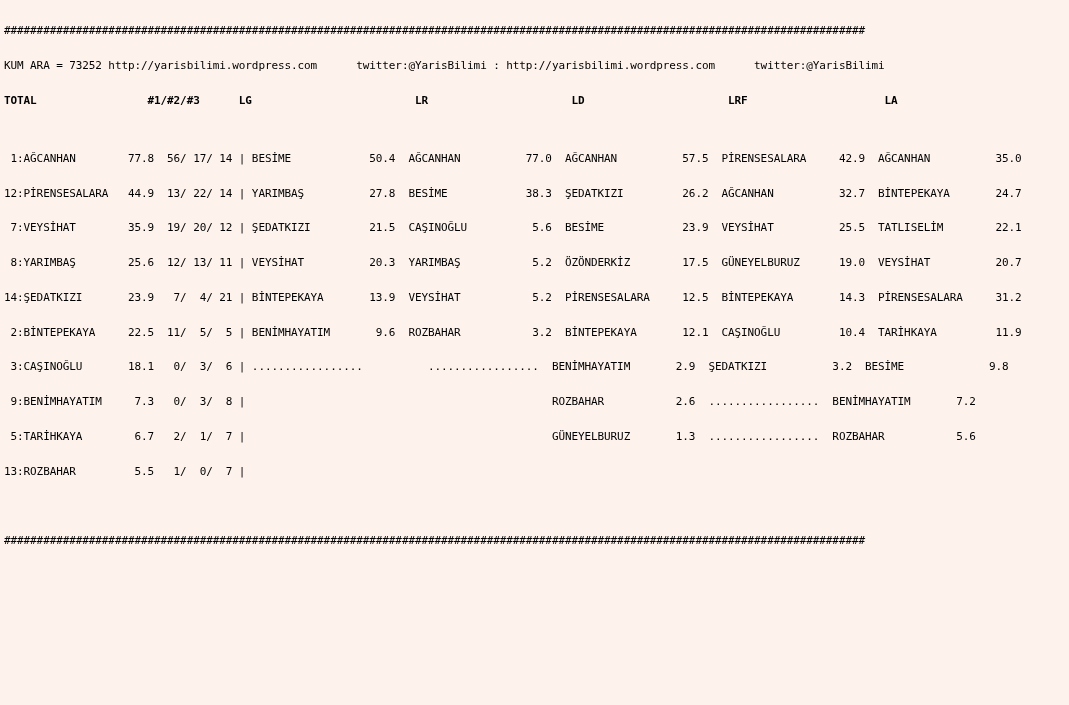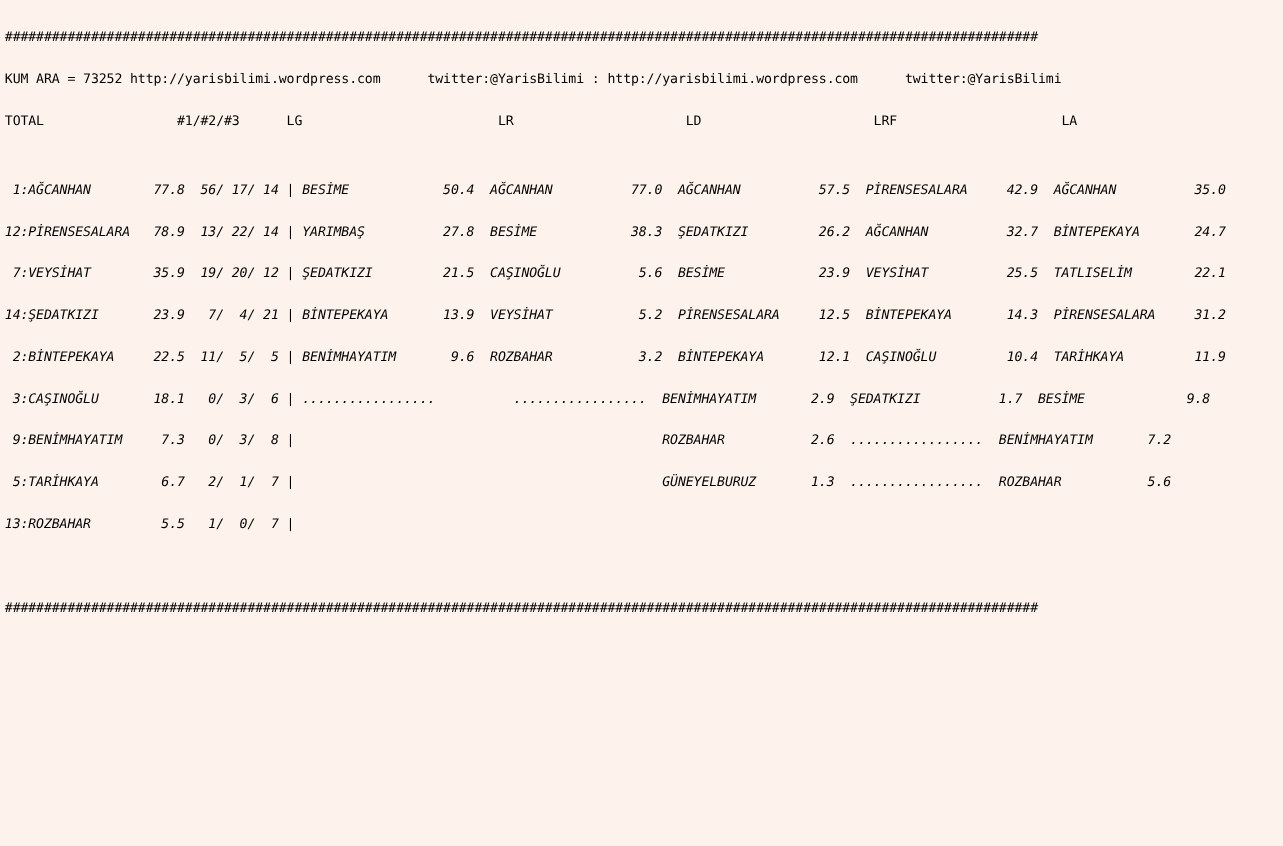--- a/index.html
+++ b/index.html
@@ -28,45 +28,46 @@
     letter-spacing: -0.1px;
     white-space: pre;
     overflow: hidden;
   }
   .hdrline {
     white-space: pre;
     letter-spacing: -0.1px;
   }
   .block {
     margin: 0;
-    font-style: italic;
   }
   .row {
     white-space: pre;
     letter-spacing: -0.1px;
   }
   .colhdr {
     white-space: pre;
     letter-spacing: -0.1px;
+    font-weight: bold;
   }
 </style>
 </head>
 <body>
 
 <div class="sheet">
   <div class="rule">####################################################################################################################################</div>
   <div class="hdrline">KUM ARA = 73252 http://yarisbilimi.wordpress.com      twitter:@YarisBilimi : http://yarisbilimi.wordpress.com      twitter:@YarisBilimi</div>
   <div class="colhdr">TOTAL                 #1/#2/#3      LG                         LR                      LD                      LRF                     LA</div>
   <div class="block">
     <div class="row"> 1:AĞCANHAN        77.8  56/ 17/ 14 | BESİME            50.4  AĞCANHAN          77.0  AĞCANHAN          57.5  PİRENSESALARA     42.9  AĞCANHAN          35.0</div>
-    <div class="row">12:PİRENSESALARA   78.9  13/ 22/ 14 | YARIMBAŞ          27.8  BESİME            38.3  ŞEDATKIZI         26.2  AĞCANHAN          32.7  BİNTEPEKAYA       24.7</div>
+    <div class="row">12:PİRENSESALARA   44.9  13/ 22/ 14 | YARIMBAŞ          27.8  BESİME            38.3  ŞEDATKIZI         26.2  AĞCANHAN          32.7  BİNTEPEKAYA       24.7</div>
     <div class="row"> 7:VEYSİHAT        35.9  19/ 20/ 12 | ŞEDATKIZI         21.5  CAŞINOĞLU          5.6  BESİME            23.9  VEYSİHAT          25.5  TATLISELİM        22.1</div>
+    <div class="row"> 8:YARIMBAŞ        25.6  12/ 13/ 11 | VEYSİHAT          20.3  YARIMBAŞ           5.2  ÖZÖNDERKİZ        17.5  GÜNEYELBURUZ      19.0  VEYSİHAT          20.7</div>
     <div class="row">14:ŞEDATKIZI       23.9   7/  4/ 21 | BİNTEPEKAYA       13.9  VEYSİHAT           5.2  PİRENSESALARA     12.5  BİNTEPEKAYA       14.3  PİRENSESALARA     31.2</div>
     <div class="row"> 2:BİNTEPEKAYA     22.5  11/  5/  5 | BENİMHAYATIM       9.6  ROZBAHAR           3.2  BİNTEPEKAYA       12.1  CAŞINOĞLU         10.4  TARİHKAYA         11.9</div>
-    <div class="row"> 3:CAŞINOĞLU       18.1   0/  3/  6 | .................          .................  BENİMHAYATIM       2.9  ŞEDATKIZI          1.7  BESİME             9.8</div>
+    <div class="row"> 3:CAŞINOĞLU       18.1   0/  3/  6 | .................          .................  BENİMHAYATIM       2.9  ŞEDATKIZI          3.2  BESİME             9.8</div>
     <div class="row"> 9:BENİMHAYATIM     7.3   0/  3/  8 |                                               ROZBAHAR           2.6  .................  BENİMHAYATIM       7.2</div>
     <div class="row"> 5:TARİHKAYA        6.7   2/  1/  7 |                                               GÜNEYELBURUZ       1.3  .................  ROZBAHAR           5.6</div>
     <div class="row">13:ROZBAHAR         5.5   1/  0/  7 |</div>
   </div>
 
   <div class="rule">####################################################################################################################################</div>
   
   
   
 

